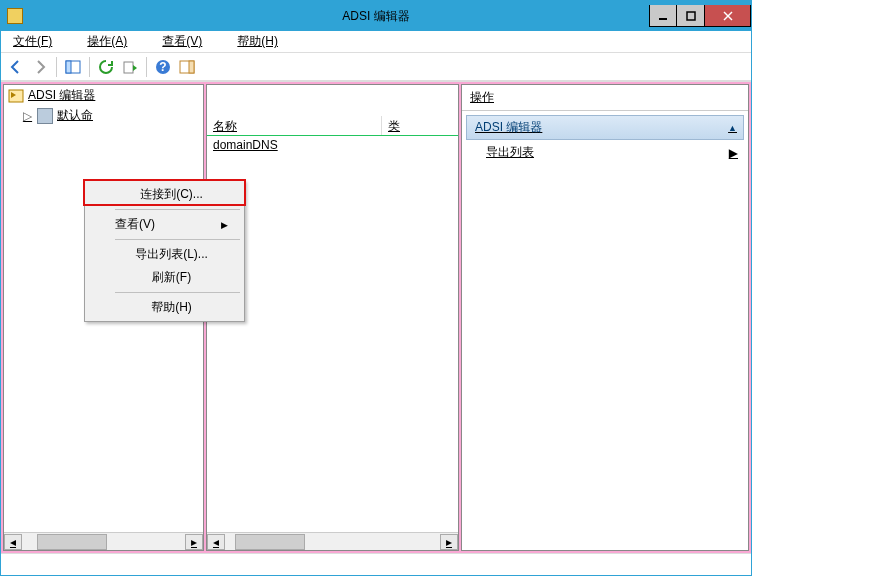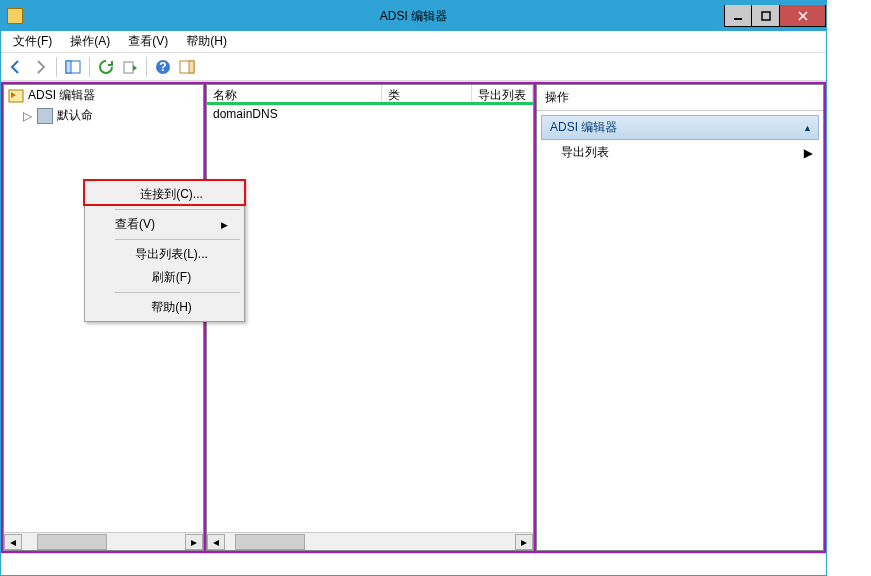--- a/index.html
+++ b/index.html
@@ -1,31 +1,31 @@
 <!DOCTYPE html>
 <html><head>
 <meta charset="utf-8">
 <style>
 * { box-sizing: border-box; margin: 0; padding: 0; font-family: "Microsoft YaHei", "Segoe UI", sans-serif; font-size: 12px; }
 html, body { width: 871px; height: 576px; overflow: hidden; }
 
-.window { width: 827px; height: 576px; border: 1px solid #2fa3d6; background: #a21caf; display: flex; flex-direction: column; }
+.window { width: 752px; height: 576px; border: 1px solid #2fa3d6; background: #f9a8d4; display: flex; flex-direction: column; text-decoration: underline; }
 
 
 .titlebar { height: 30px; background: linear-gradient(#2fa3d6,#2fa3d6); display: flex; align-items: center; position: relative; }
 .titlebar .app-icon { width: 16px; height: 16px; margin-left: 6px; background:#f0d060; border:1px solid #a07000; }
 .titlebar .title { position:absolute; left:0; right:0; text-align:center; color:#000; font-size:12px; }
 .win-controls { margin-left:auto; display:flex; height:22px; }
 .win-btn { width:28px; height:22px; border:1px solid #000; border-top:0; background:#c9c9c9; display:flex; align-items:center; justify-content:center; cursor:default; }
 .win-btn + .win-btn { border-left:0; }
 .win-close { background:#c75050; color:#fff; width:46px;}
 .win-btn svg { width:10px; height:10px; }
 
 
-.menubar { height:22px; background:#fff; border-bottom:1px solid #ddd; display:flex; align-items:flex-end; padding:0 4px; gap:2px;}
+.menubar { height:22px; background:#fff; border-bottom:1px solid #ddd; display:flex; align-items:flex-end; padding:0 4px; gap:19px;}
 .menubar .menu-item { padding:2px 8px; cursor:default; }
 
 
 .toolbar { height:28px; border-bottom:1px solid #ddd; display:flex; align-items:center; padding:0 4px; gap:2px; background:#fff;}
 .tool-sep { width:1px; height:20px; background:#ccc; margin:0 3px;}
 .tool-btn { width:22px; height:22px; border:1px solid transparent; display:flex; align-items:center; justify-content:center; cursor:default;}
 .tool-btn svg { width:16px; height:16px; }
 
 
 .client { flex:1; display:flex; border-top:1px solid #ddd; position:relative;}
@@ -40,21 +40,21 @@
 .tree-body { flex:1; overflow:hidden; padding-left:4px;}
 .tree-row { display:flex; align-items:center; gap:4px; padding:1px 2px; }
 .tree-row .exp { width:11px; text-align:center; color:#666; cursor:default;}
 .tree-row .icon-container { width:16px; height:16px; background:#bcd; border:1px solid #789;}
 .scrollbar-h { height:18px; border-top:1px solid #ccc; background:#f0f0f0; display:flex; align-items:center;}
 .sb-btn { width:18px; height:16px; border:1px solid #aaa; background:#e9e9e9; display:flex; align-items:center; justify-content:center;}
 .sb-track { flex:1; height:16px; position:relative;}
 .sb-thumb { position:absolute; top:0; height:16px; background:#cfcfcf; border:1px solid #aaa;}
 
 
-.list-header { height:20px; display:flex; border-bottom:3px solid #22c55e; background:#fff;}
+.list-header { height:20px; display:flex; border-bottom:1px solid #22c55e; background:#fff;margin-top:31px;}
 .col { padding:2px 6px; border-right:1px solid #ddd; overflow:hidden; white-space:nowrap; text-overflow:ellipsis;}
 .list-body { flex:1; overflow:hidden;}
 .list-row { display:flex; height:18px; align-items:center;}
 .list-row .col { border-right:1px solid transparent;}
 .col-name { flex:0 0 175px;}
 .col-class { flex:0 0 90px;}
 .col-dn { flex:1;}
 
 
 .action-header { padding:4px 8px; border-bottom:1px solid #ccc;}

